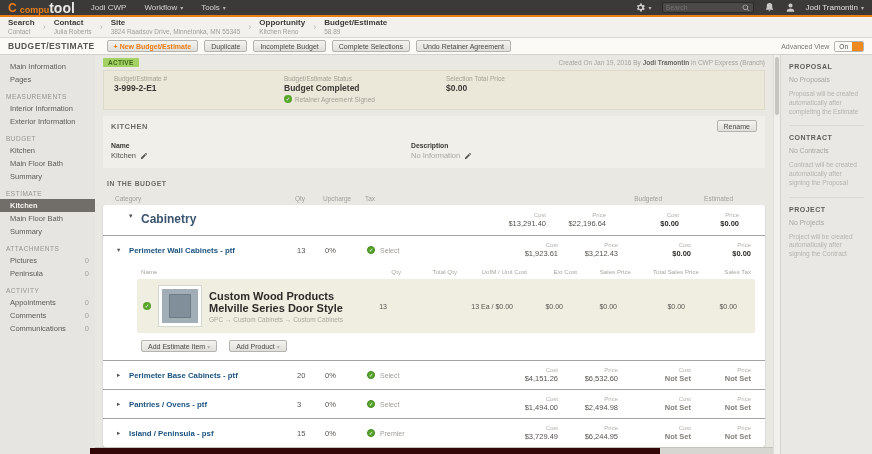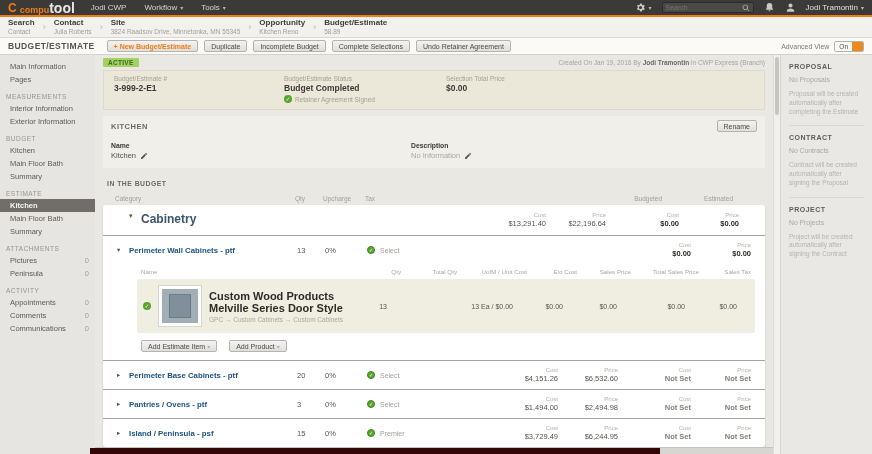--- a/index.html
+++ b/index.html
@@ -383,20 +383,30 @@
         <span class="cr-caret">▾</span>
         <span class="cr-name">Perimeter Wall Cabinets - ptf</span>
         <span class="cr-qty">13</span>
         <span class="cr-up">0%</span>
         <span class="dot">✓</span>
         <span class="cr-status">Select</span>
         <div class="money">
           <div class="mgrp">
             <div class="mcol">
                 <div class="mlabel">Cost</div>
+                <div class="mval">$1,923.61</div>
+              </div>
+            <div class="mcol">
+                <div class="mlabel">Price</div>
+                <div class="mval">$3,212.43</div>
+              </div>
+          </div>
+          <div class="mgrp">
+            <div class="mcol">
+                <div class="mlabel">Cost</div>
                 <div class="mval bold">$0.00</div>
               </div>
             <div class="mcol">
                 <div class="mlabel">Price</div>
                 <div class="mval bold">$0.00</div>
               </div>
           </div>
         </div>
       </div>
 

